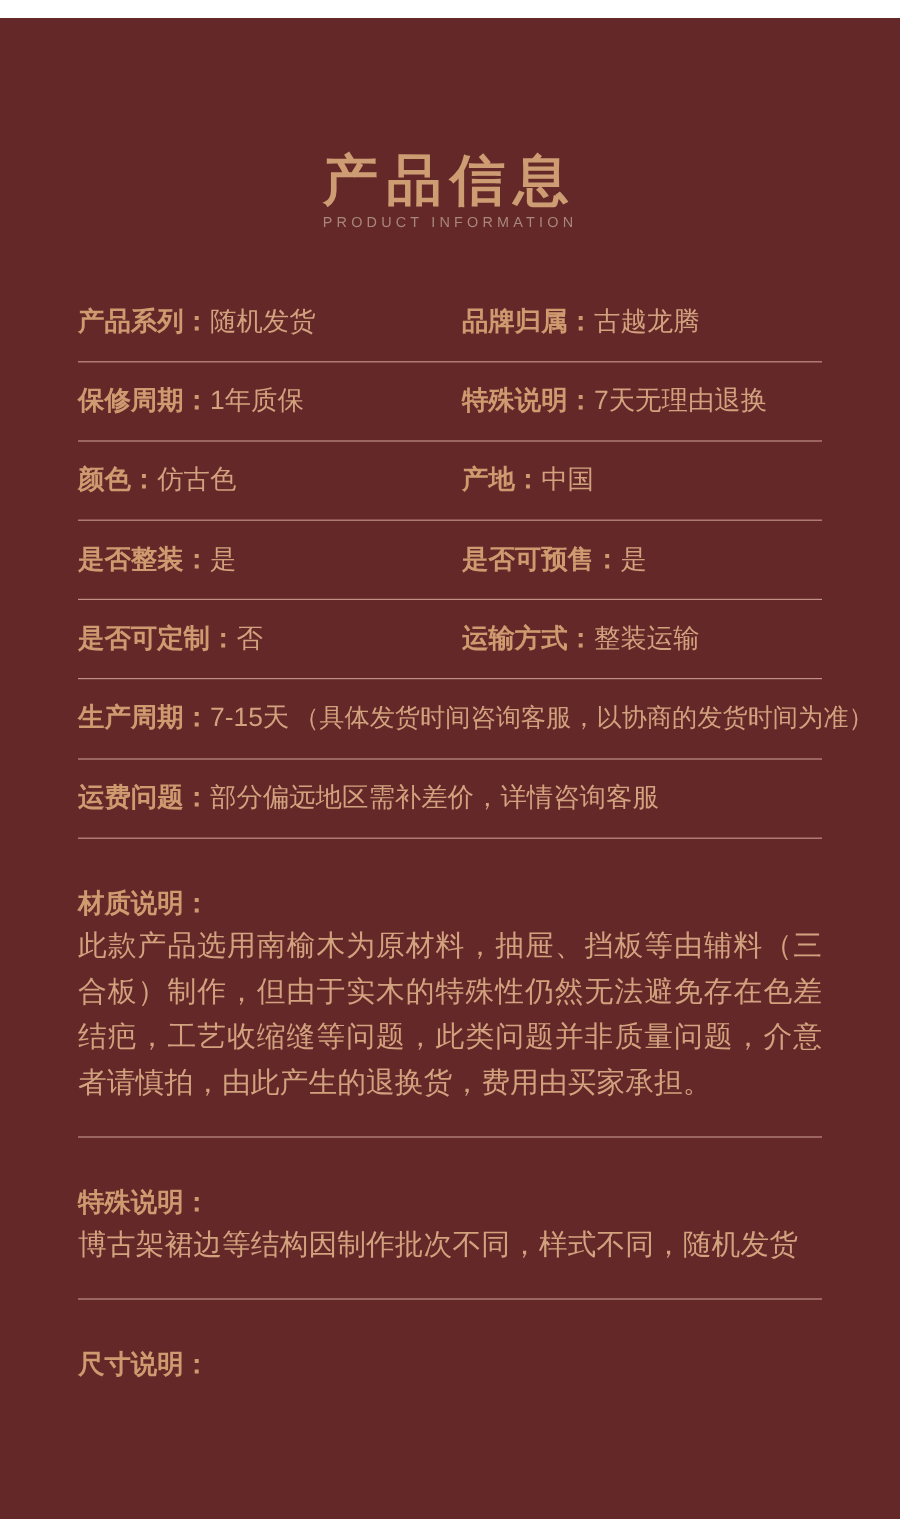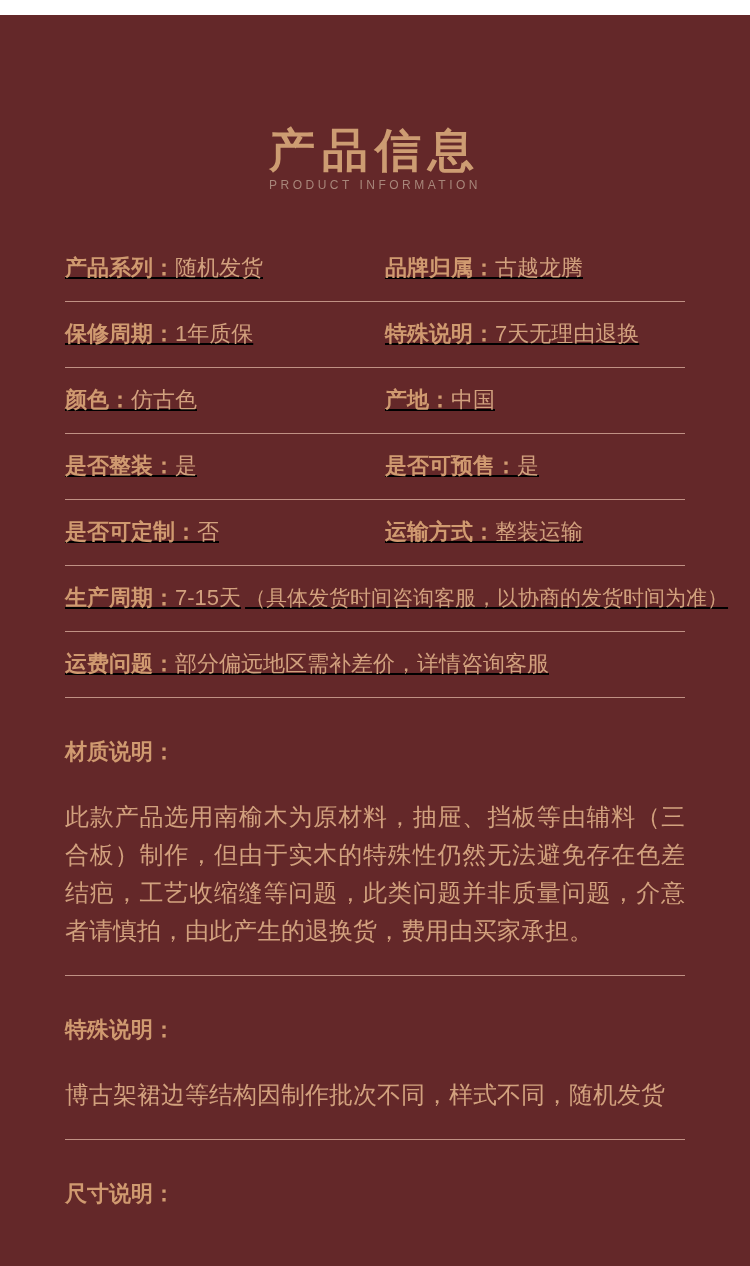--- a/index.html
+++ b/index.html
@@ -33,21 +33,21 @@
     font-weight: 700;
     letter-spacing: 7px;
     line-height: 1.2;
   }
   .subtitle {
     color: var(--subtitle);
     font-size: 12px;
     letter-spacing: 3.5px;
   }
   .content { padding: 0 65px; }
-  .spec-table { margin-top: 44px; text-decoration: underline; }
+  .spec-table { margin-top: 44px; }
   .row {
     display: grid;
     grid-template-columns: 320px 1fr;
     padding: 17px 0 18px;
     border-bottom: 1px solid var(--divider);
   }
   .cell {
     display: flex;
     align-items: baseline;
     line-height: 30px;
@@ -73,21 +73,21 @@
     border-bottom: 1px solid var(--divider);
   }
   .section:last-child { border-bottom: none; }
   .section-heading {
     color: var(--label-gold);
     font-size: 22px;
     font-weight: 700;
     line-height: 30px;
   }
   .section-body {
-    margin-top: 31px;
+    margin-top: 2px;
     color: var(--text-gold);
     font-size: 24px;
     line-height: 38px;
     text-align: justify;
     text-justify: inter-ideograph;
   }
 </style>
 </head>
 <body>
 

